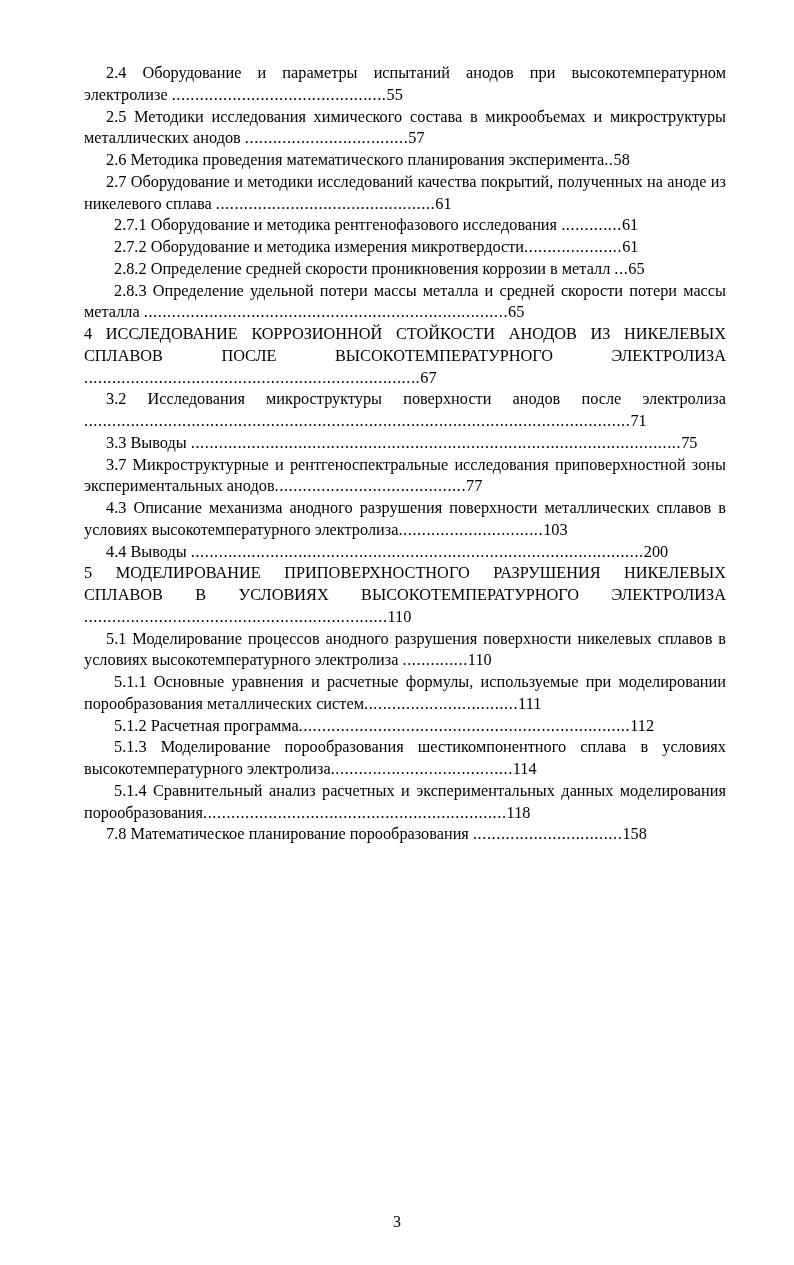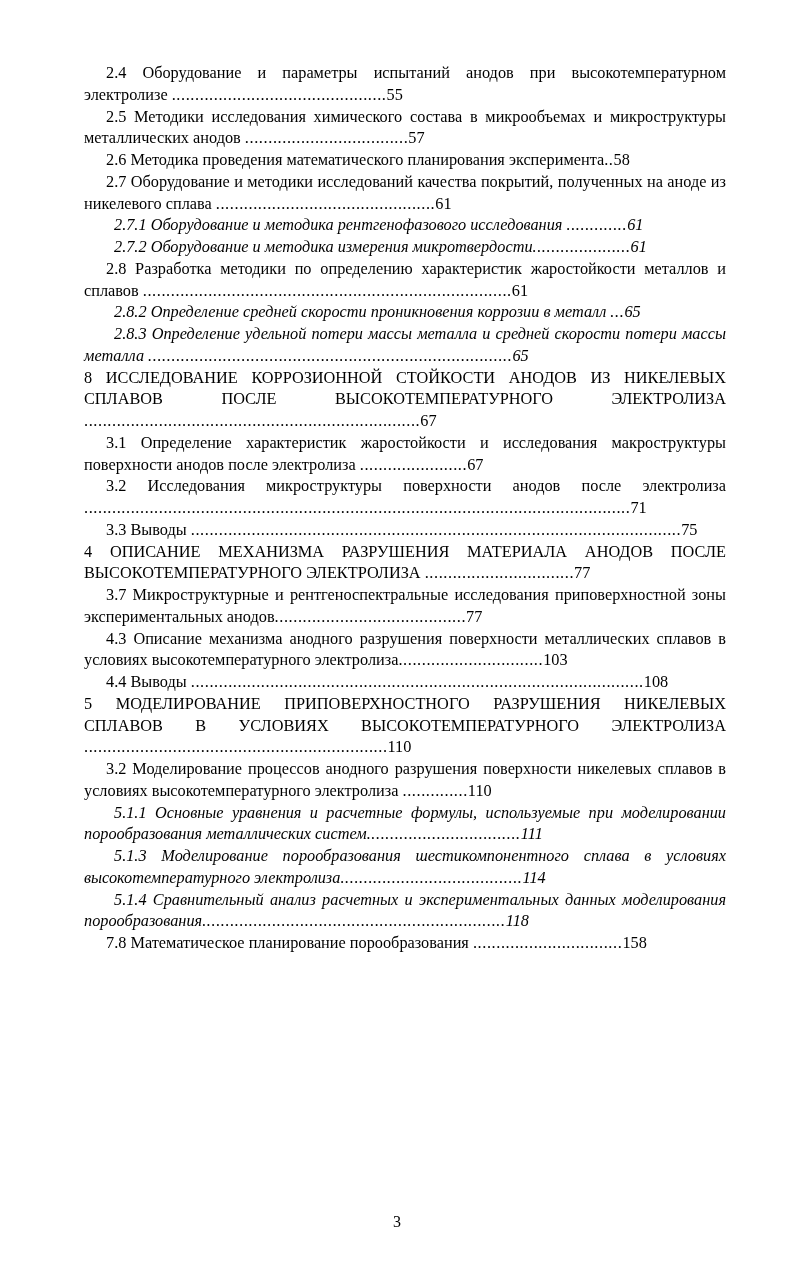--- a/index.html
+++ b/index.html
@@ -37,21 +37,20 @@
     
   }
   .lvl1 {
     text-indent: 0;
   }
   .lvl2 {
     text-indent: 22px;
   }
   .lvl3 {
     text-indent: 30px;
-    font-style: italic;
   }
   .leader {
     letter-spacing: 0.6px;
   }
   .pg {
     font-variant-numeric: lining-nums;
     margin-top: 36px;
   }
   .folio {
     position: absolute;
@@ -70,32 +69,30 @@
 <body>
 
 <div class="page">
   <div class="toc" id="toc-root">
       <p class="entry lvl2"><span class="txt">2.4 Оборудование и параметры испытаний анодов при высокотемпературном электролизе </span><span class="tail"><span class="leader">..............................................</span><span class="pg">55</span></span></p>
       <p class="entry lvl2"><span class="txt">2.5 Методики исследования химического состава в микрообъемах и микроструктуры металлических анодов </span><span class="tail"><span class="leader">...................................</span><span class="pg">57</span></span></p>
       <p class="entry lvl2"><span class="txt">2.6 Методика проведения математического планирования эксперимента</span><span class="tail"><span class="leader">..</span><span class="pg">58</span></span></p>
       <p class="entry lvl2"><span class="txt">2.7 Оборудование и методики исследований качества покрытий, полученных на аноде из никелевого сплава </span><span class="tail"><span class="leader">...............................................</span><span class="pg">61</span></span></p>
       <p class="entry lvl3"><span class="txt">2.7.1 Оборудование и методика рентгенофазового исследования </span><span class="tail"><span class="leader">.............</span><span class="pg">61</span></span></p>
       <p class="entry lvl3"><span class="txt">2.7.2 Оборудование и методика измерения микротвердости</span><span class="tail"><span class="leader">.....................</span><span class="pg">61</span></span></p>
-      <p class="entry lvl2"><span class="txt">2.8 Разработка методики по определению характеристик жаростойкости металлов и сплавов </span><span class="tail"><span class="leader">...............................................................................</span><span class="pg">61</span></span></p>
       <p class="entry lvl3"><span class="txt">2.8.2 Определение средней скорости проникновения коррозии в металл </span><span class="tail"><span class="leader">...</span><span class="pg">65</span></span></p>
       <p class="entry lvl3"><span class="txt">2.8.3 Определение удельной  потери массы металла и средней скорости потери массы металла </span><span class="tail"><span class="leader">..............................................................................</span><span class="pg">65</span></span></p>
-      <p class="entry lvl1"><span class="txt">8 ИССЛЕДОВАНИЕ КОРРОЗИОННОЙ СТОЙКОСТИ АНОДОВ ИЗ НИКЕЛЕВЫХ СПЛАВОВ ПОСЛЕ ВЫСОКОТЕМПЕРАТУРНОГО ЭЛЕКТРОЛИЗА </span><span class="tail"><span class="leader">........................................................................</span><span class="pg">67</span></span></p>
-      <p class="entry lvl2"><span class="txt">3.1 Определение характеристик жаростойкости и исследования макроструктуры поверхности анодов после электролиза </span><span class="tail"><span class="leader">.......................</span><span class="pg">67</span></span></p>
+      <p class="entry lvl1"><span class="txt">4 ИССЛЕДОВАНИЕ КОРРОЗИОННОЙ СТОЙКОСТИ АНОДОВ ИЗ НИКЕЛЕВЫХ СПЛАВОВ ПОСЛЕ ВЫСОКОТЕМПЕРАТУРНОГО ЭЛЕКТРОЛИЗА </span><span class="tail"><span class="leader">........................................................................</span><span class="pg">67</span></span></p>
       <p class="entry lvl2"><span class="txt">3.2 Исследования микроструктуры поверхности анодов после электролиза </span><span class="tail"><span class="leader">.....................................................................................................................</span><span class="pg">71</span></span></p>
       <p class="entry lvl2"><span class="txt">3.3 Выводы </span><span class="tail"><span class="leader">.........................................................................................................</span><span class="pg">75</span></span></p>
-      <p class="entry lvl1"><span class="txt">4 ОПИСАНИЕ МЕХАНИЗМА РАЗРУШЕНИЯ МАТЕРИАЛА  АНОДОВ ПОСЛЕ ВЫСОКОТЕМПЕРАТУРНОГО ЭЛЕКТРОЛИЗА </span><span class="tail"><span class="leader">................................</span><span class="pg">77</span></span></p>
       <p class="entry lvl2"><span class="txt">3.7 Микроструктурные и рентгеноспектральные исследования приповерхностной зоны экспериментальных анодов</span><span class="tail"><span class="leader">.........................................</span><span class="pg">77</span></span></p>
       <p class="entry lvl2"><span class="txt">4.3 Описание механизма анодного разрушения поверхности металлических сплавов в условиях высокотемпературного электролиза</span><span class="tail"><span class="leader">...............................</span><span class="pg">103</span></span></p>
-      <p class="entry lvl2"><span class="txt">4.4 Выводы </span><span class="tail"><span class="leader">.................................................................................................</span><span class="pg">108</span></span></p>
+      <p class="entry lvl2"><span class="txt">4.4 Выводы </span><span class="tail"><span class="leader">.................................................................................................</span><span class="pg">200</span></span></p>
       <p class="entry lvl1"><span class="txt">5 МОДЕЛИРОВАНИЕ ПРИПОВЕРХНОСТНОГО РАЗРУШЕНИЯ НИКЕЛЕВЫХ СПЛАВОВ В УСЛОВИЯХ ВЫСОКОТЕМПЕРАТУРНОГО ЭЛЕКТРОЛИЗА </span><span class="tail"><span class="leader">.................................................................</span><span class="pg">110</span></span></p>
-      <p class="entry lvl2"><span class="txt">3.2 Моделирование процессов анодного разрушения поверхности никелевых сплавов в условиях высокотемпературного электролиза </span><span class="tail"><span class="leader">..............</span><span class="pg">110</span></span></p>
+      <p class="entry lvl2"><span class="txt">5.1 Моделирование процессов анодного разрушения поверхности никелевых сплавов в условиях высокотемпературного электролиза </span><span class="tail"><span class="leader">..............</span><span class="pg">110</span></span></p>
       <p class="entry lvl3"><span class="txt">5.1.1 Основные уравнения и расчетные формулы, используемые при моделировании порообразования металлических систем</span><span class="tail"><span class="leader">.................................</span><span class="pg">111</span></span></p>
+      <p class="entry lvl3"><span class="txt">5.1.2 Расчетная программа</span><span class="tail"><span class="leader">.......................................................................</span><span class="pg">112</span></span></p>
       <p class="entry lvl3"><span class="txt">5.1.3 Моделирование порообразования шестикомпонентного сплава в условиях высокотемпературного электролиза</span><span class="tail"><span class="leader">.......................................</span><span class="pg">114</span></span></p>
       <p class="entry lvl3"><span class="txt">5.1.4 Сравнительный анализ расчетных  и экспериментальных данных моделирования порообразования</span><span class="tail"><span class="leader">.................................................................</span><span class="pg">118</span></span></p>
       <p class="entry lvl2"><span class="txt">7.8 Математическое планирование порообразования </span><span class="tail"><span class="leader">................................</span><span class="pg">158</span></span></p>
     </div>
   <div class="folio">3</div>
 </div>
 
 </body></html>

